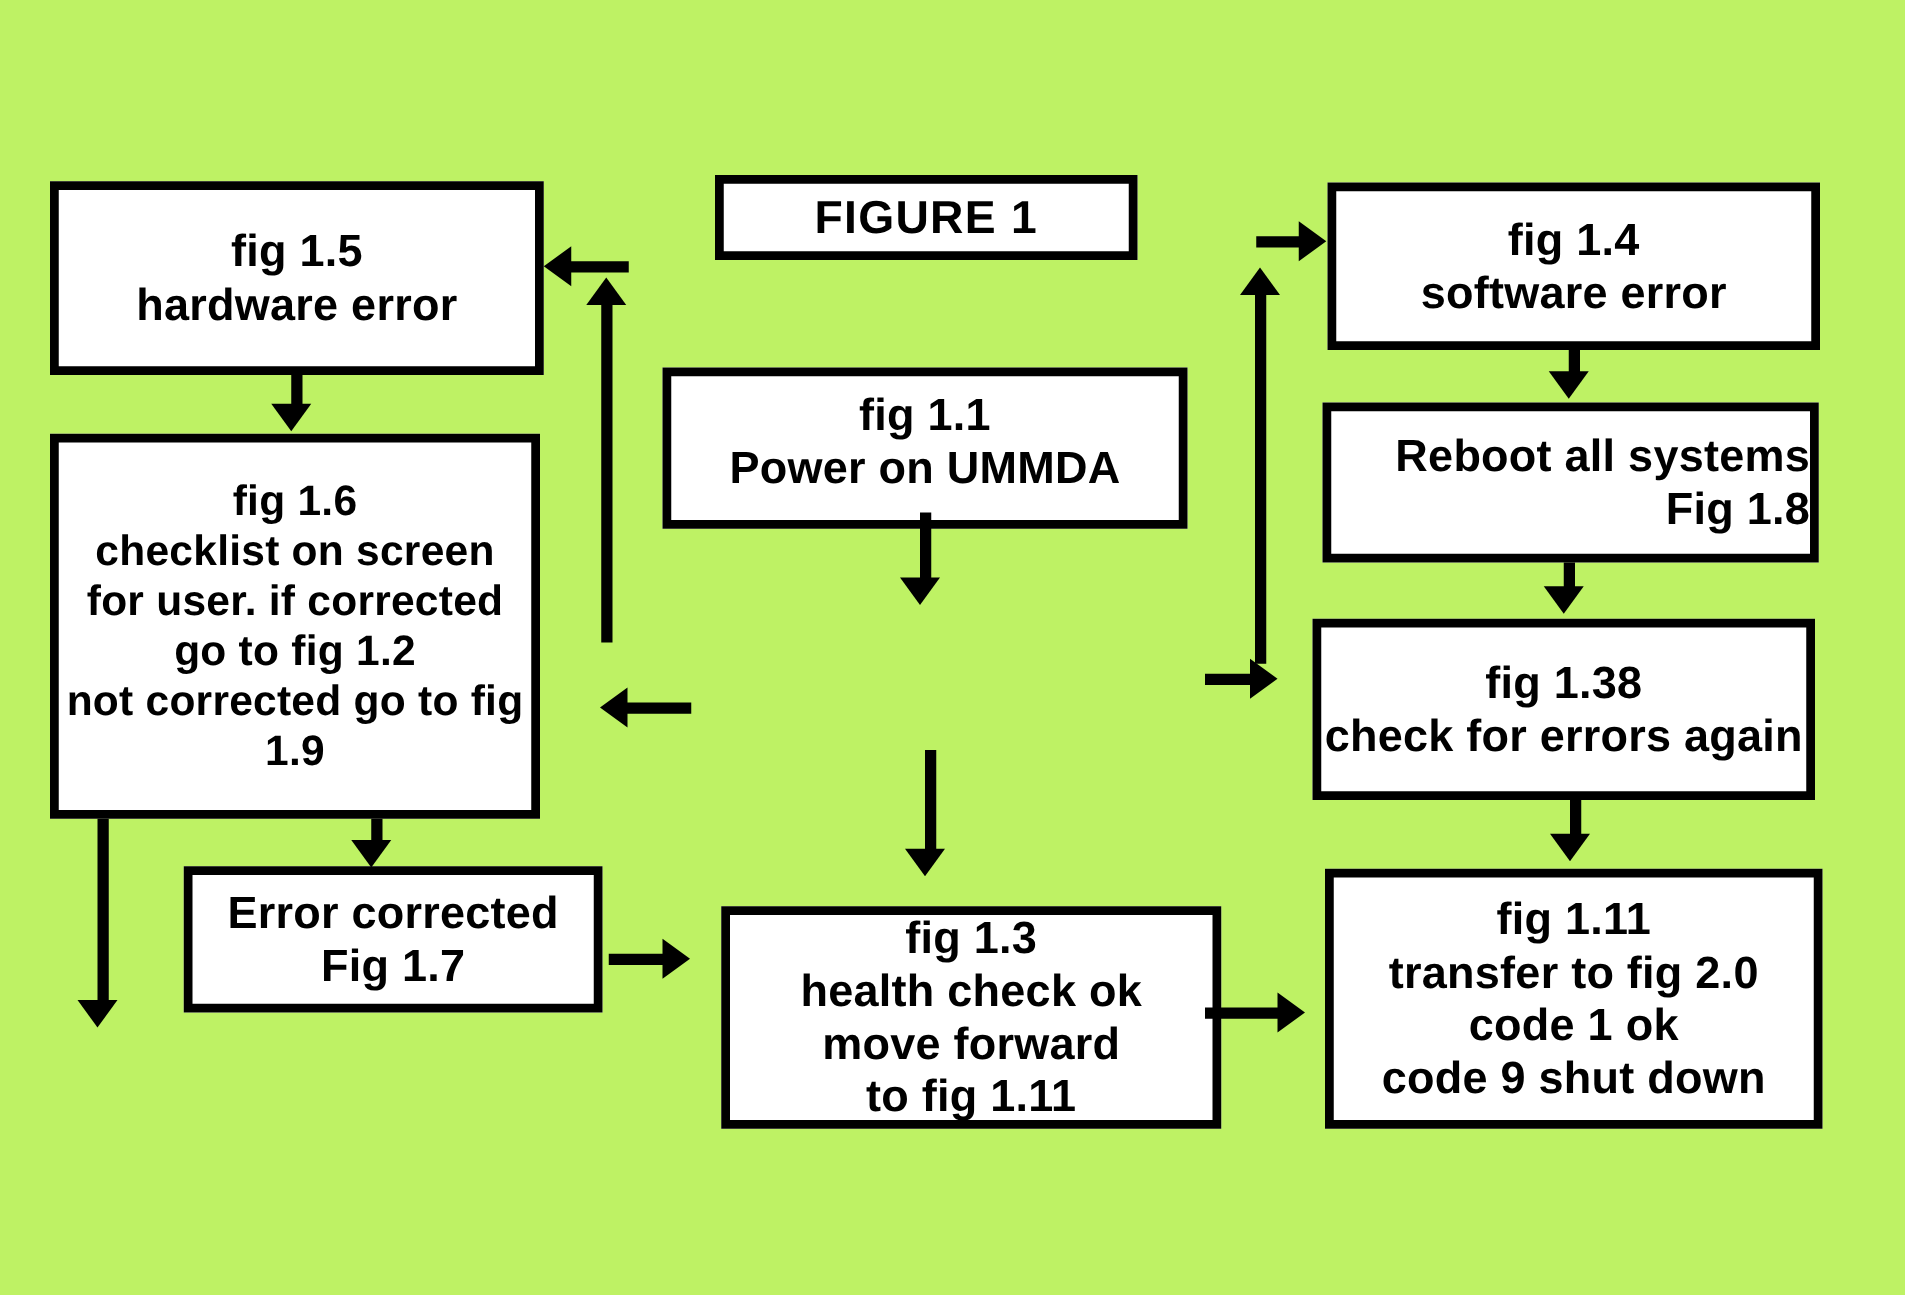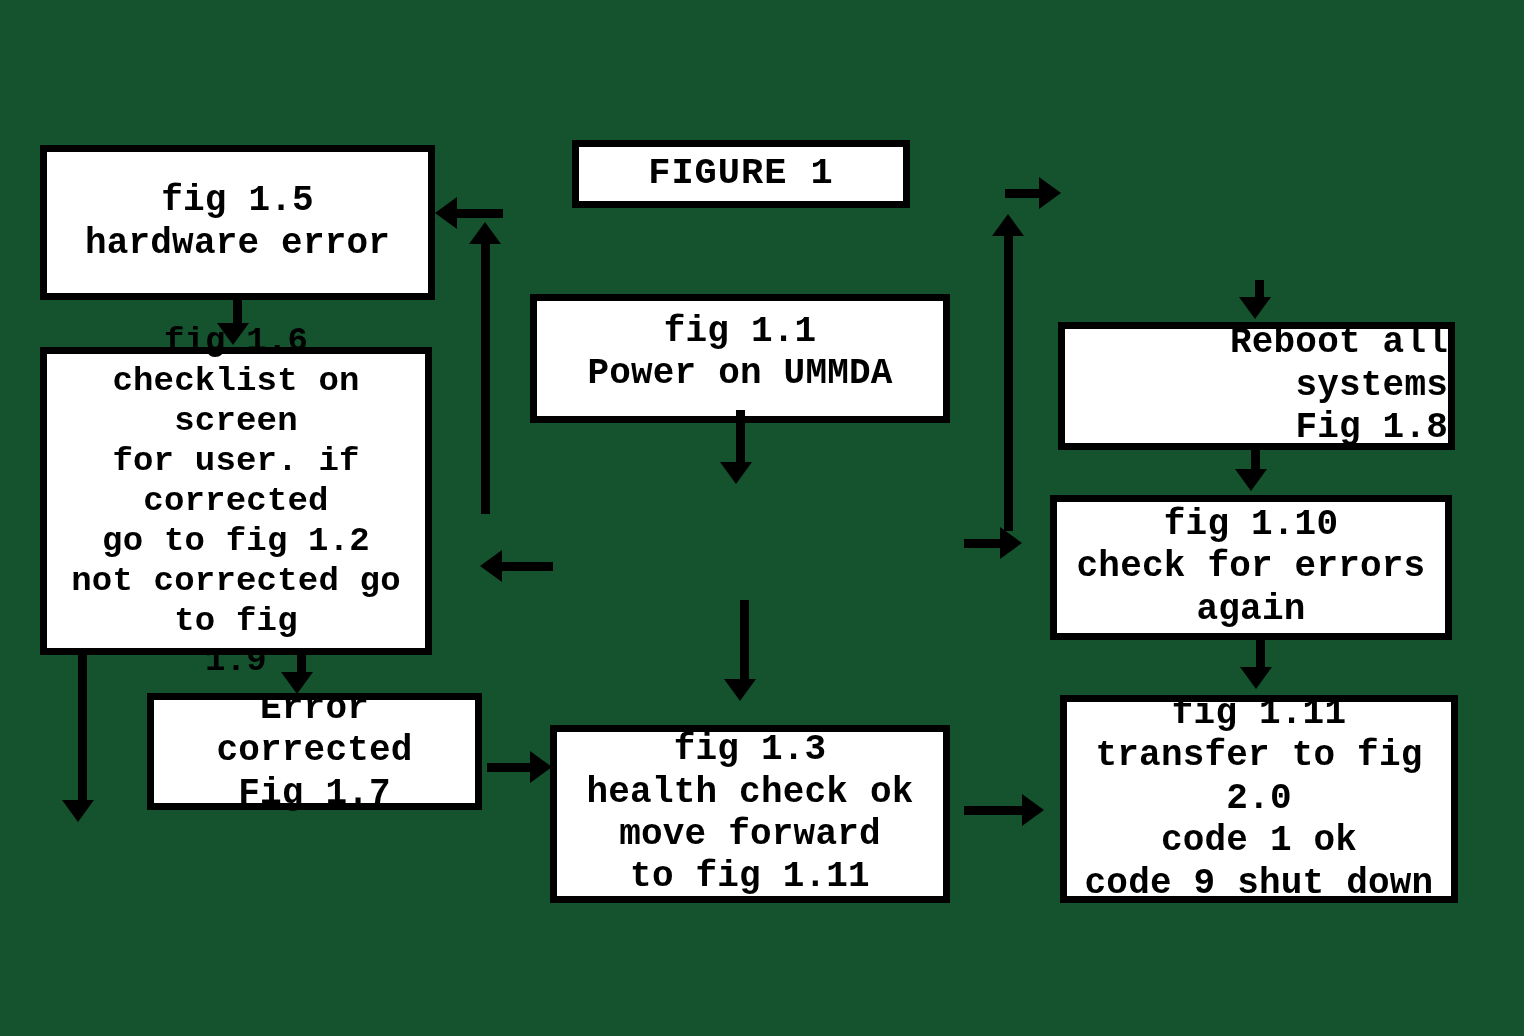--- a/index.html
+++ b/index.html
@@ -4,23 +4,23 @@
 <style>
   html, body {
     margin: 0;
     padding: 0;
     background: #ffffff;
   }
   #canvas {
     position: relative;
     width: 1524px;
     height: 1036px;
-    background: #14532d;
+    background: #bef264;
     overflow: hidden;
-    font-family: Liberation Mono, monospace;
+    font-family: Liberation Sans, sans-serif;
   }
   .node {
     position: absolute;
     box-sizing: border-box;
     border: 7px solid #000000;
     background: #ffffff;
     display: flex;
     align-items: center;
     justify-content: center;
     text-align: center;
@@ -97,35 +97,39 @@
 Fig 1.7</span>
   </div>
 
 
   <div class="node fs-lg align-top" style="left:530px; top:266px; width:420px; height:129px;">
     <span class="txt">fig 1.1
 Power on UMMDA</span>
   </div>
 
 
-  <div class="node fs-lg" style="left:550px; top:725px; width:400px; height:178px;">
+  <div class="node fs-lg" style="left:577px; top:725px; width:400px; height:178px;">
     <span class="txt">fig 1.3
 health check ok
 move forward
 to fig 1.11</span>
   </div>
 
+  <div class="node fs-lg" style="left:1062px; top:146px; width:394px; height:134px;">
+    <span class="txt">fig 1.4
+software error</span>
+  </div>
 
   <div class="node fs-lg" style="left:1058px; top:322px; width:397px; height:128px;text-align:right;">
     <span class="txt">Reboot all systems
 Fig 1.8</span>
   </div>
 
   <div class="node fs-lg" style="left:1050px; top:495px; width:402px; height:145px;">
-    <span class="txt">fig 1.10
+    <span class="txt">fig 1.38
 check for errors again</span>
   </div>
 
   <div class="node fs-lg" style="left:1060px; top:695px; width:398px; height:208px;">
     <span class="txt">fig 1.11
 transfer to fig 2.0
 code 1 ok
 code 9 shut down</span>
   </div>
 

